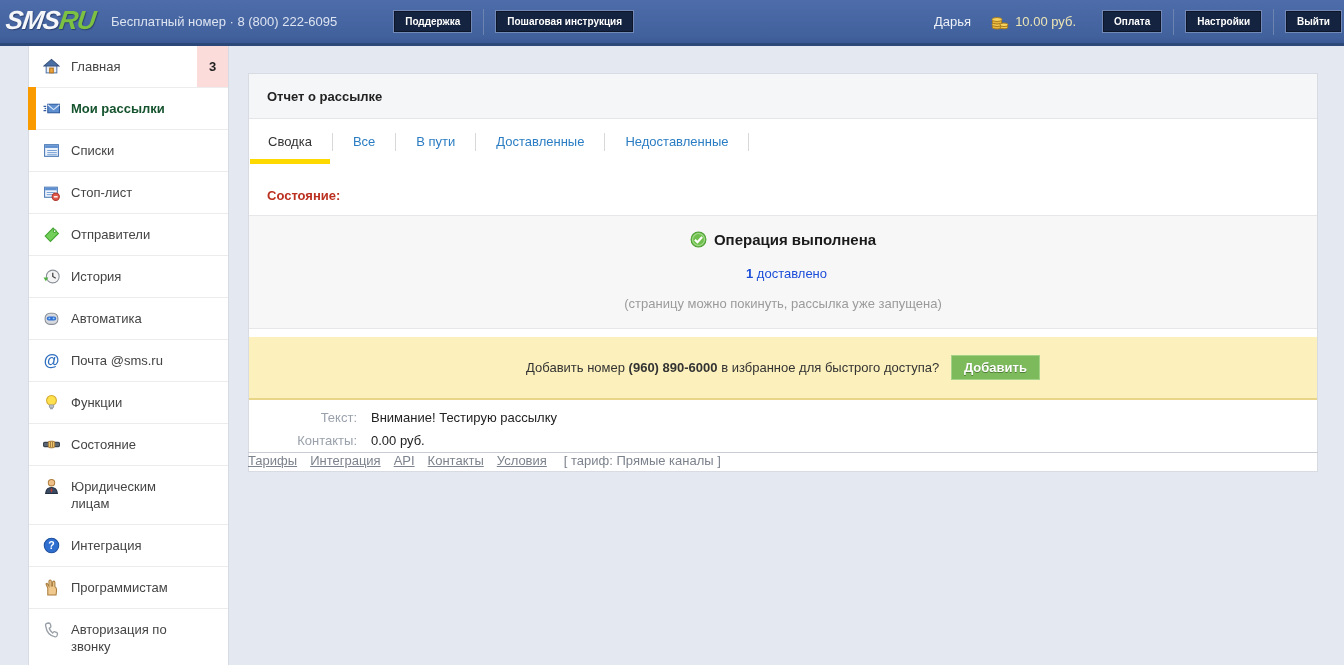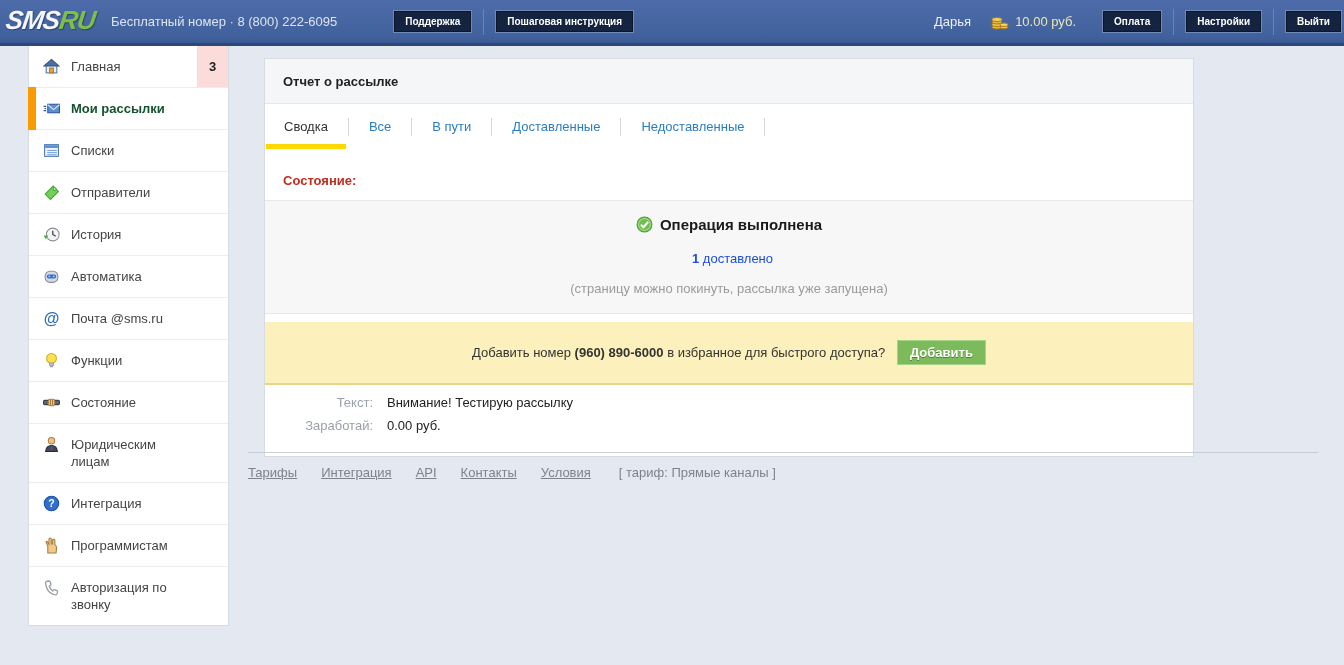--- a/index.html
+++ b/index.html
@@ -53,22 +53,22 @@
   }
   .side-badge {
     position:absolute; right:0; top:0; bottom:0; width:31px;
     background:#fcdbdb; display:flex; align-items:center; justify-content:center;
     font-weight:bold; color:#222;
   }
   .at-glyph { color:#2f6fc0; font-weight:bold; font-size:16px; line-height:16px; }
 
   
   .main {
-    position:absolute; left:248px; top:58px; width:930px;
-    background:#fff; border:1px solid #d8dbe2;margin-left:16px;
+    position:absolute; left:248px; top:73px; width:1070px;
+    background:#fff; border:1px solid #d8dbe2;
   }
   .main-title {
     background:#f5f6f8; border-bottom:1px solid #e4e6ea;
     padding:15px 18px 14px; font-weight:bold; color:#222;
   }
   .tabs { display:flex; height:45px; align-items:stretch; padding-left:1px; }
   .tab {
     display:flex; align-items:center; padding:0 18px;
     font-weight:normal; color:#2b7dc3; text-decoration:none;
     position:relative; cursor:pointer;
@@ -103,22 +103,22 @@
   }
 
   .details { padding:6px 0 19px; }
   .detail-row { display:flex; padding:4px 0; }
   .detail-label { width:108px; text-align:right; color:#9aa1ab; margin-right:14px; }
   .detail-value { color:#222; }
 
   
   .footer {
     position:absolute; left:248px; top:452px; width:1070px;
-    border-top:1px solid #c8ccd4; padding-top:12px;
-    display:flex; gap:24px; align-items:baseline; color:#7d838d;
+    border-top:1px solid #c8ccd4; 
+    display:flex; gap:13px; align-items:baseline; color:#7d838d;
   }
   .footer a { color:#7d838d; text-decoration:underline; cursor:pointer; }
   .tariff-note { margin-left:4px; }
 </style>
 </head>
 <body>
 
 <div class="topbar">
   <div class="logo">
     <span class="logo-sms">SMS</span>
@@ -181,20 +181,33 @@
         <rect x="1.5" y="2.5" width="13" height="11" fill="#eef3fb" stroke="#4a7ab5"></rect>
         <rect x="2" y="3" width="12" height="2.6" fill="#5e8fd0"></rect>
         <line x1="4" y1="8" x2="13" y2="8" stroke="#7aa3d6"></line>
         <line x1="4" y1="10" x2="13" y2="10" stroke="#7aa3d6"></line>
         <line x1="4" y1="12" x2="13" y2="12" stroke="#7aa3d6"></line>
       </svg>
     </span>
     <span>Списки</span>
   </div>
 
+  <div class="side-item">
+    <span class="ic">
+      <svg width="17" height="17" viewBox="0 0 16 16">
+        <rect x="1.5" y="3" width="12" height="9.5" fill="#eef3fb" stroke="#4a7ab5"></rect>
+        <rect x="2" y="3.5" width="11" height="2.4" fill="#5e8fd0"></rect>
+        <line x1="3.5" y1="8" x2="11" y2="8" stroke="#7aa3d6"></line>
+        <line x1="3.5" y1="10" x2="11" y2="10" stroke="#7aa3d6"></line>
+        <circle cx="12" cy="12" r="3.4" fill="#e2574c" stroke="#b03a30"></circle>
+        <rect x="10.2" y="11.4" width="3.6" height="1.3" fill="#fff"></rect>
+      </svg>
+    </span>
+    <span>Стоп-лист</span>
+  </div>
 
   <div class="side-item">
     <span class="ic">
       <svg width="17" height="17" viewBox="0 0 16 16">
         <path d="M2 9.5 L9.5 2 L14.5 7 L7 14.5 Z" fill="#72cf5a" stroke="#45a433"></path>
         <circle cx="11" cy="4.8" r="1.3" fill="#fff" stroke="#45a433"></circle>
       </svg>
     </span>
     <span>Отправители</span>
   </div>
@@ -337,21 +350,21 @@
     <span>в избранное для быстрого доступа?</span>
     <button class="fav-add-btn">Добавить</button>
   </div>
 
   <div class="details">
     <div class="detail-row">
       <span class="detail-label">Текст:</span>
       <span class="detail-value">Внимание! Тестирую рассылку</span>
     </div>
     <div class="detail-row">
-      <span class="detail-label">Заработай:</span>
+      <span class="detail-label">Контакты:</span>
       <span class="detail-value">0.00 руб.</span>
     </div>
   </div>
 
 </div>
 
 <div class="footer">
   <a>Тарифы</a>
   <a>Интеграция</a>
   <a>API</a>

